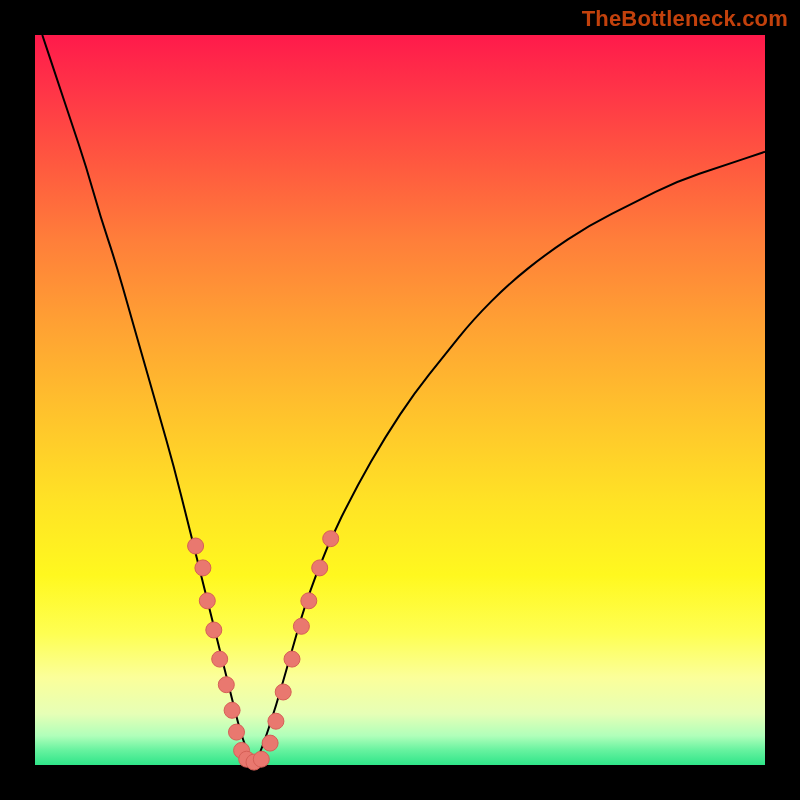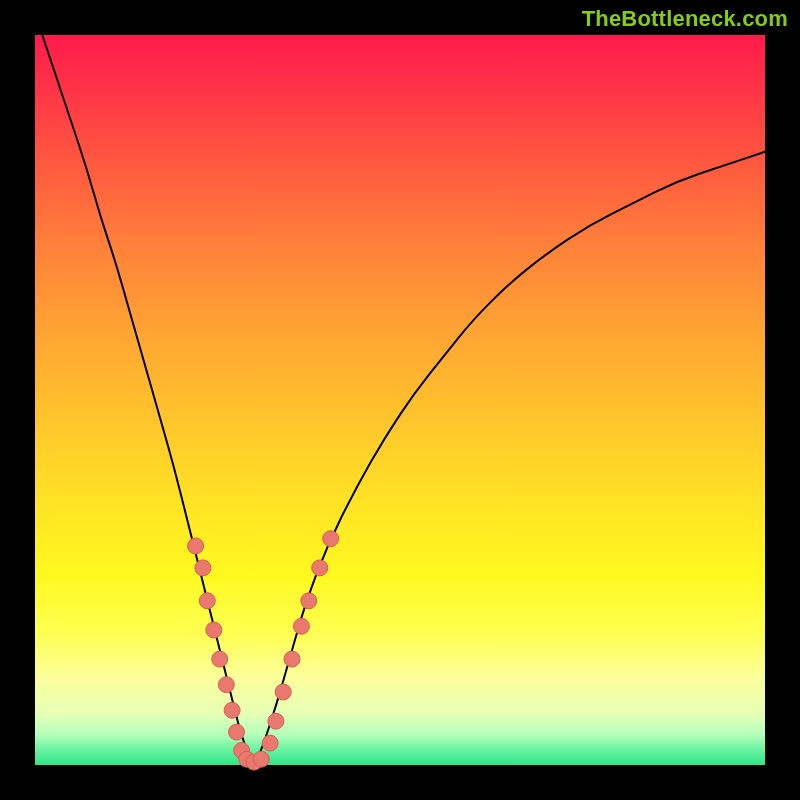--- a/index.html
+++ b/index.html
@@ -38,21 +38,21 @@
       #fbff9a 88%,
       #e6ffb6 93%,
       #b0ffba 96%,
       #66f29f 98%,
       #2fe589 100%);
   }
   .watermark {
     position: absolute;
     top: 6px;
     right: 12px;
-    color: #84cc16;
+    color: #c2410c;
     font-size: 22px;
     font-weight: 600;
     letter-spacing: 0.2px;
     user-select: none;
   }
   svg.curve {
     position: absolute;
     top: 0;
     left: 0;
     width: 730px;

